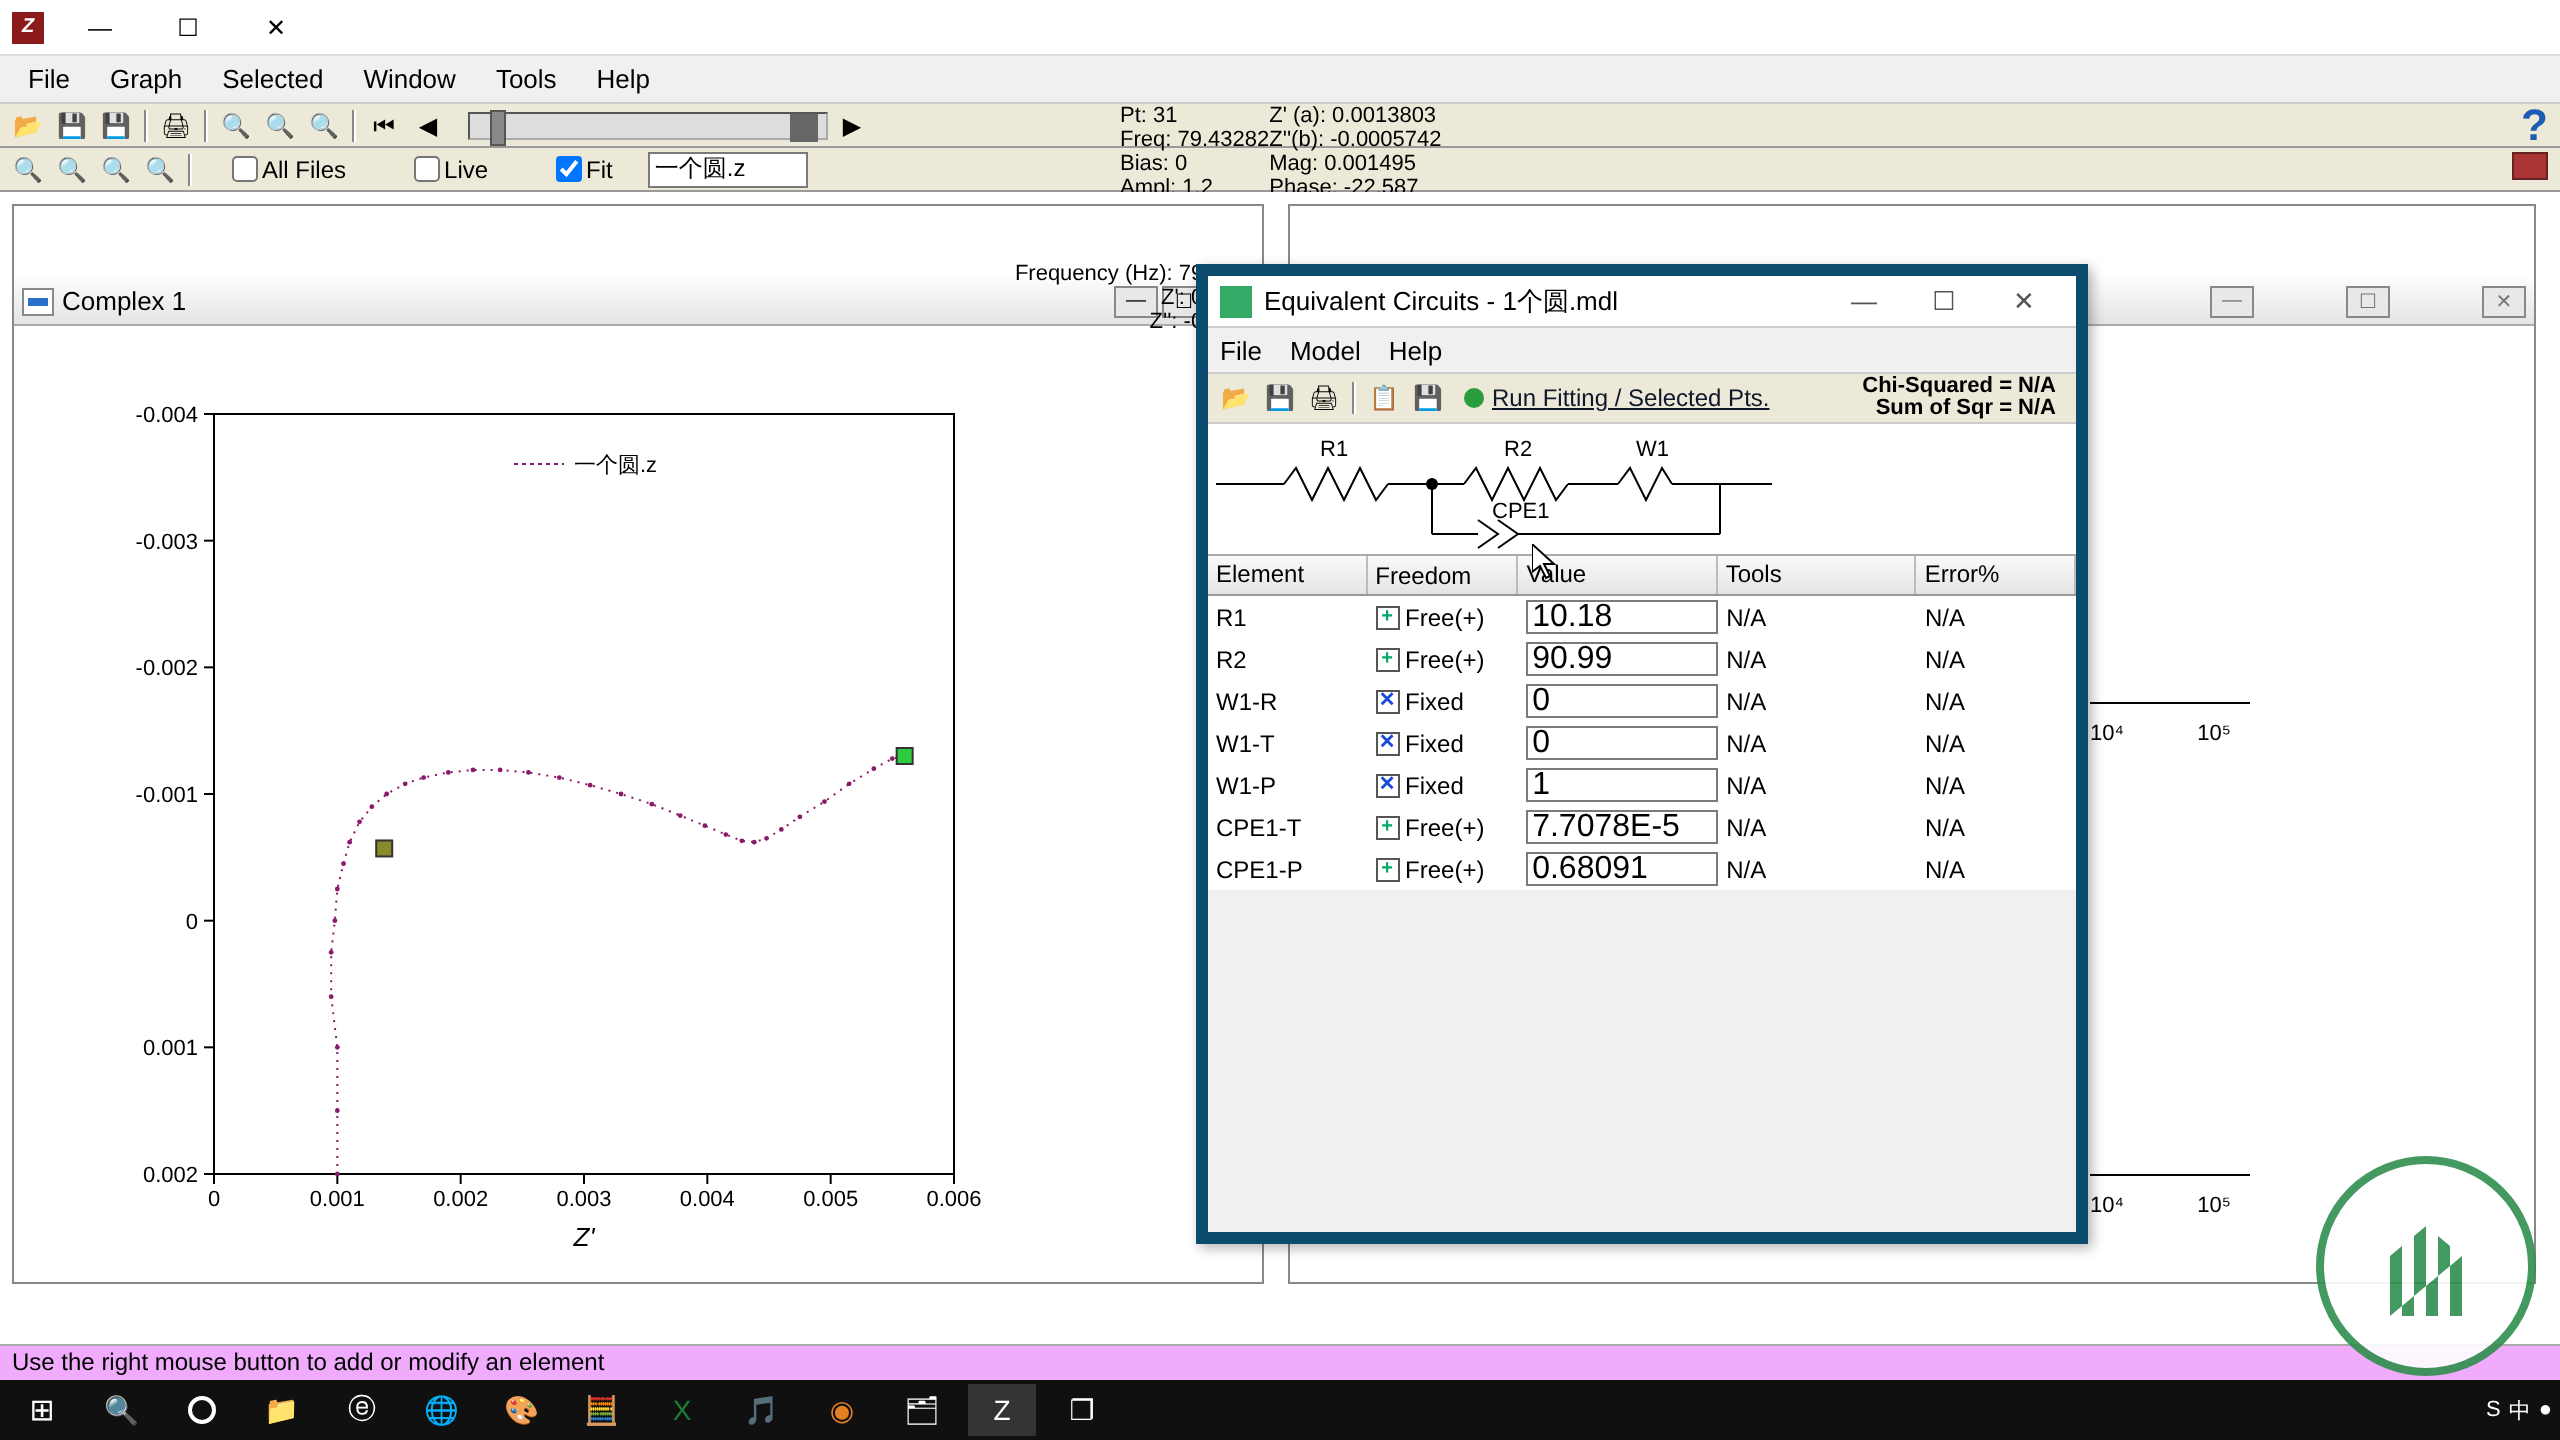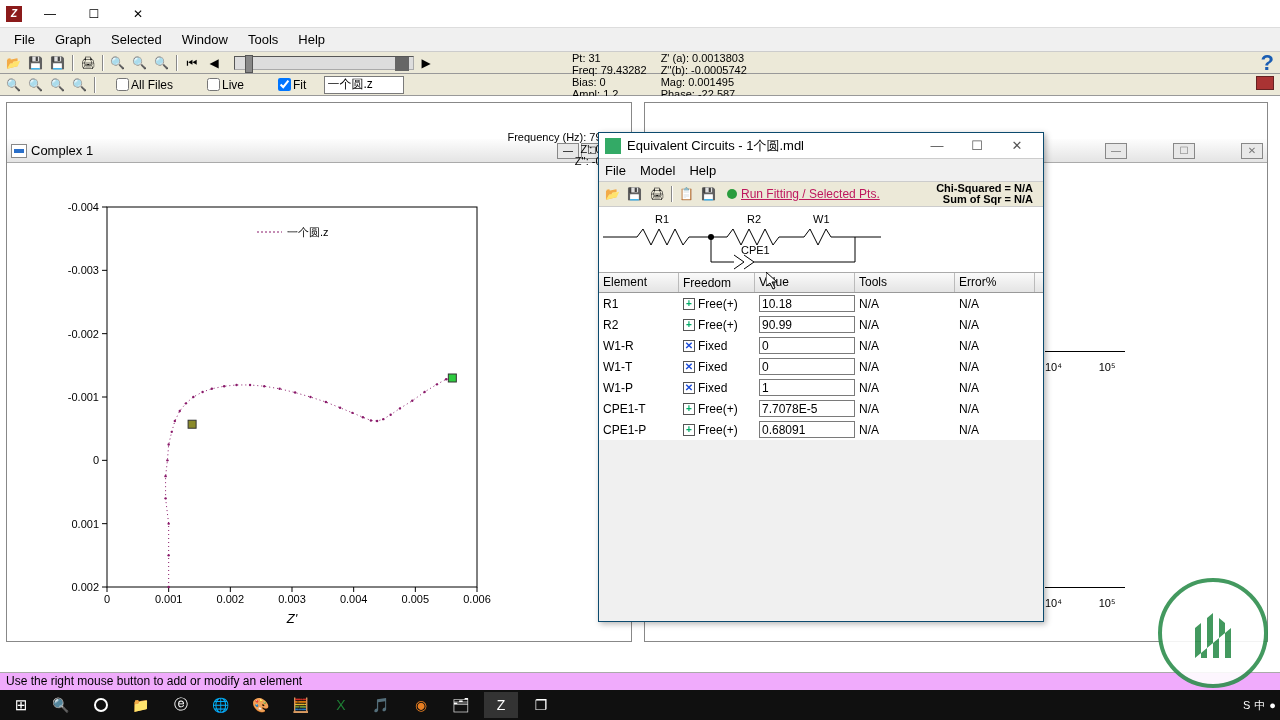--- a/index.html
+++ b/index.html
@@ -14,57 +14,57 @@
   .toolbar { height:22px; background:#ece9d8; border-bottom:1px solid #999; display:flex; align-items:center; padding:0 4px; gap:2px; position:relative; }
   .tbtn { width:20px; height:18px; border:1px solid transparent; display:flex; align-items:center; justify-content:center; font-size:12px; }
   .tsep { width:2px; height:16px; border-left:1px solid #888; border-right:1px solid #fff; margin:0 2px; }
   .toolbar .slider { position:relative; width:180px; height:14px; background:#ddd; border:1px inset #aaa; margin-left:8px;}
   .toolbar .slider .thumb{ position:absolute; left:10px; top:-2px; width:8px; height:18px; background:#888; border:1px solid #555;}
   .toolbar .slider .block{ position:absolute; right:4px; top:0; width:14px; height:14px; background:#666;}
   .toolbar2 { height:22px; background:#ece9d8; border-bottom:1px solid #999; display:flex; align-items:center; padding:0 4px; gap:2px; }
   .chk { display:flex; align-items:center; gap:2px; font-size:12px; margin:0 16px;}
   .chk input { margin:0; }
   .dropin { height:18px; width:80px; border:1px solid #7a7a7a; background:#fff; font-size:12px; padding:0 2px;}
-  .infostrip { position:absolute; top:52px; left:572px; height:40px; font-size:11px; line-height:12px; display:flex; gap:14px; }
+  .infostrip { position:absolute; top:52px; left:560px; height:40px; font-size:11px; line-height:12px; display:flex; }
   .infostrip .col { white-space:pre; }
   .help-icon { position:absolute; top:50px; right:6px; font-size:22px; color:#1a5db3; font-weight:bold;}
   .card-icon { position:absolute; top:76px; right:6px; width:18px; height:14px; background:#a33; border:1px solid #622;}
   .workspace { position:absolute; top:96px; left:0; right:0; bottom:30px; background:#fff; }
   .pane { position:absolute; border:1px solid #888; background:#fff; }
   .pane-title { height:24px; background:linear-gradient(#fdfdfd,#e4e4e4); border-bottom:1px solid #aaa; display:flex; align-items:center; padding:0 4px; font-size:13px;margin-top:36px;}
   .pane-title.inactive { color:#777;gap:44px; }
   .pane-title .picon { width:16px; height:14px; margin-right:4px; border:1px solid #888; background:#fff; position:relative;}
   .pane-title .picon::after{content:""; position:absolute; left:2px; top:4px; width:10px; height:4px; background:#2a6fc9;}
   .pane-title .spacer{flex:1;}
   .pane-title .pb { width:22px; height:16px; margin-left:2px; border:1px solid #888; background:#e8e8e8; display:flex; align-items:center; justify-content:center; font-size:10px;}
   .pane-title .pb.close { background:#d9534f; color:#fff; border-color:#a33;}
   .pane-body { position:absolute; top:24px; left:0; right:0; bottom:0; }
   .freq-label { position:absolute; top:4px; right:8px; font-size:11px; text-align:right; white-space:pre; }
   
-  .dlg { position:absolute; border:1px solid #0c4a6e; background:#f0f0f0; box-shadow:2px 2px 6px rgba(0,0,0,.3); }
+  .dlg { position:absolute; border:6px solid #0c4a6e; background:#f0f0f0; box-shadow:2px 2px 6px rgba(0,0,0,.3); }
   .dlg-title { height:26px; background:#fff; border-bottom:1px solid #ccc; display:flex; align-items:center; padding:0 6px; font-size:13px;}
   .dlg-title .dicon{ width:16px; height:16px; background:#3a6; margin-right:6px;}
   .dlg-title .dspacer{flex:1;}
   .dlg-title .db{ width:40px; height:26px; display:flex; align-items:center; justify-content:center; color:#555;}
   .dlg-menu { height:22px; display:flex; align-items:center; padding:0 6px; gap:14px; font-size:13px; background:#f0f0f0;}
   .dlg-tb { height:26px; display:flex; align-items:center; padding:0 4px; gap:2px; border-top:1px solid #ccc; border-bottom:1px solid #ccc; background:#ece9d8;}
-  .dlg-tb .run { color:#be185d; margin-left:6px; font-size:12px; display:flex; align-items:center; gap:4px;}
+  .dlg-tb .run { color:#0f172a; margin-left:6px; font-size:12px; display:flex; align-items:center; gap:4px;}
   .dlg-tb .dot{ width:10px; height:10px; background:#2a9d3e; border-radius:50%;}
   .dlg-tb .stats { margin-left:auto; font-size:11px; text-align:right; line-height:11px; padding-right:6px;font-weight:bold;}
   .circuit { height:66px; background:#fff; border-bottom:1px solid #aaa; position:relative; }
   .circuit svg { position:absolute; top:0; left:0; }
   .table { background:#fff; }
   .thdr { display:flex; height:20px; background:linear-gradient(#fafafa,#e4e4e4); border-bottom:1px solid #999; font-size:12px;}
   .thdr div { border-right:1px solid #bbb; padding:2px 4px; }
   .trow { display:flex; height:21px; align-items:center; font-size:12px;}
   .trow div { padding:1px 4px; }
   .c-el{ width:80px; }
   .c-fr{ width:76px; display:flex; align-items:center; gap:3px;}
   .c-val{ width:100px; }
-  .c-val input{ width:96px; height:17px; border:1px solid #7a7a7a; font-size:12px; padding:0 2px;}
+  .c-val input{ width:96px; height:17px; border:1px solid #7a7a7a; font-size:16px; padding:0 2px;}
   .c-err{ width:100px; }
   .c-errp{ width:80px; }
   .freebox { width:12px; height:12px; border:1px solid #555; display:flex; align-items:center; justify-content:center; font-size:10px; line-height:10px;}
   .freebox.plus{ color:#0a6; font-weight:bold;}
   .freebox.x{ color:#1a4bd8; font-weight:bold;}
   .cursor { position:absolute; width:16px; height:20px; pointer-events:none; z-index:500;}
   .status { position:absolute; left:0; right:0; bottom:30px; height:18px; background:#f0abfc; border-top:1px solid #aaa; font-size:12px; padding:1px 6px;}
   .taskbar { position:absolute; left:0; right:0; bottom:0; height:30px; background:#101010; display:flex; align-items:center; padding:0 4px; gap:6px;}
   .taskbar .tb { width:34px; height:26px; display:flex; align-items:center; justify-content:center; color:#fff; font-size:14px;}
   .taskbar .tb.win { font-size:15px;}

